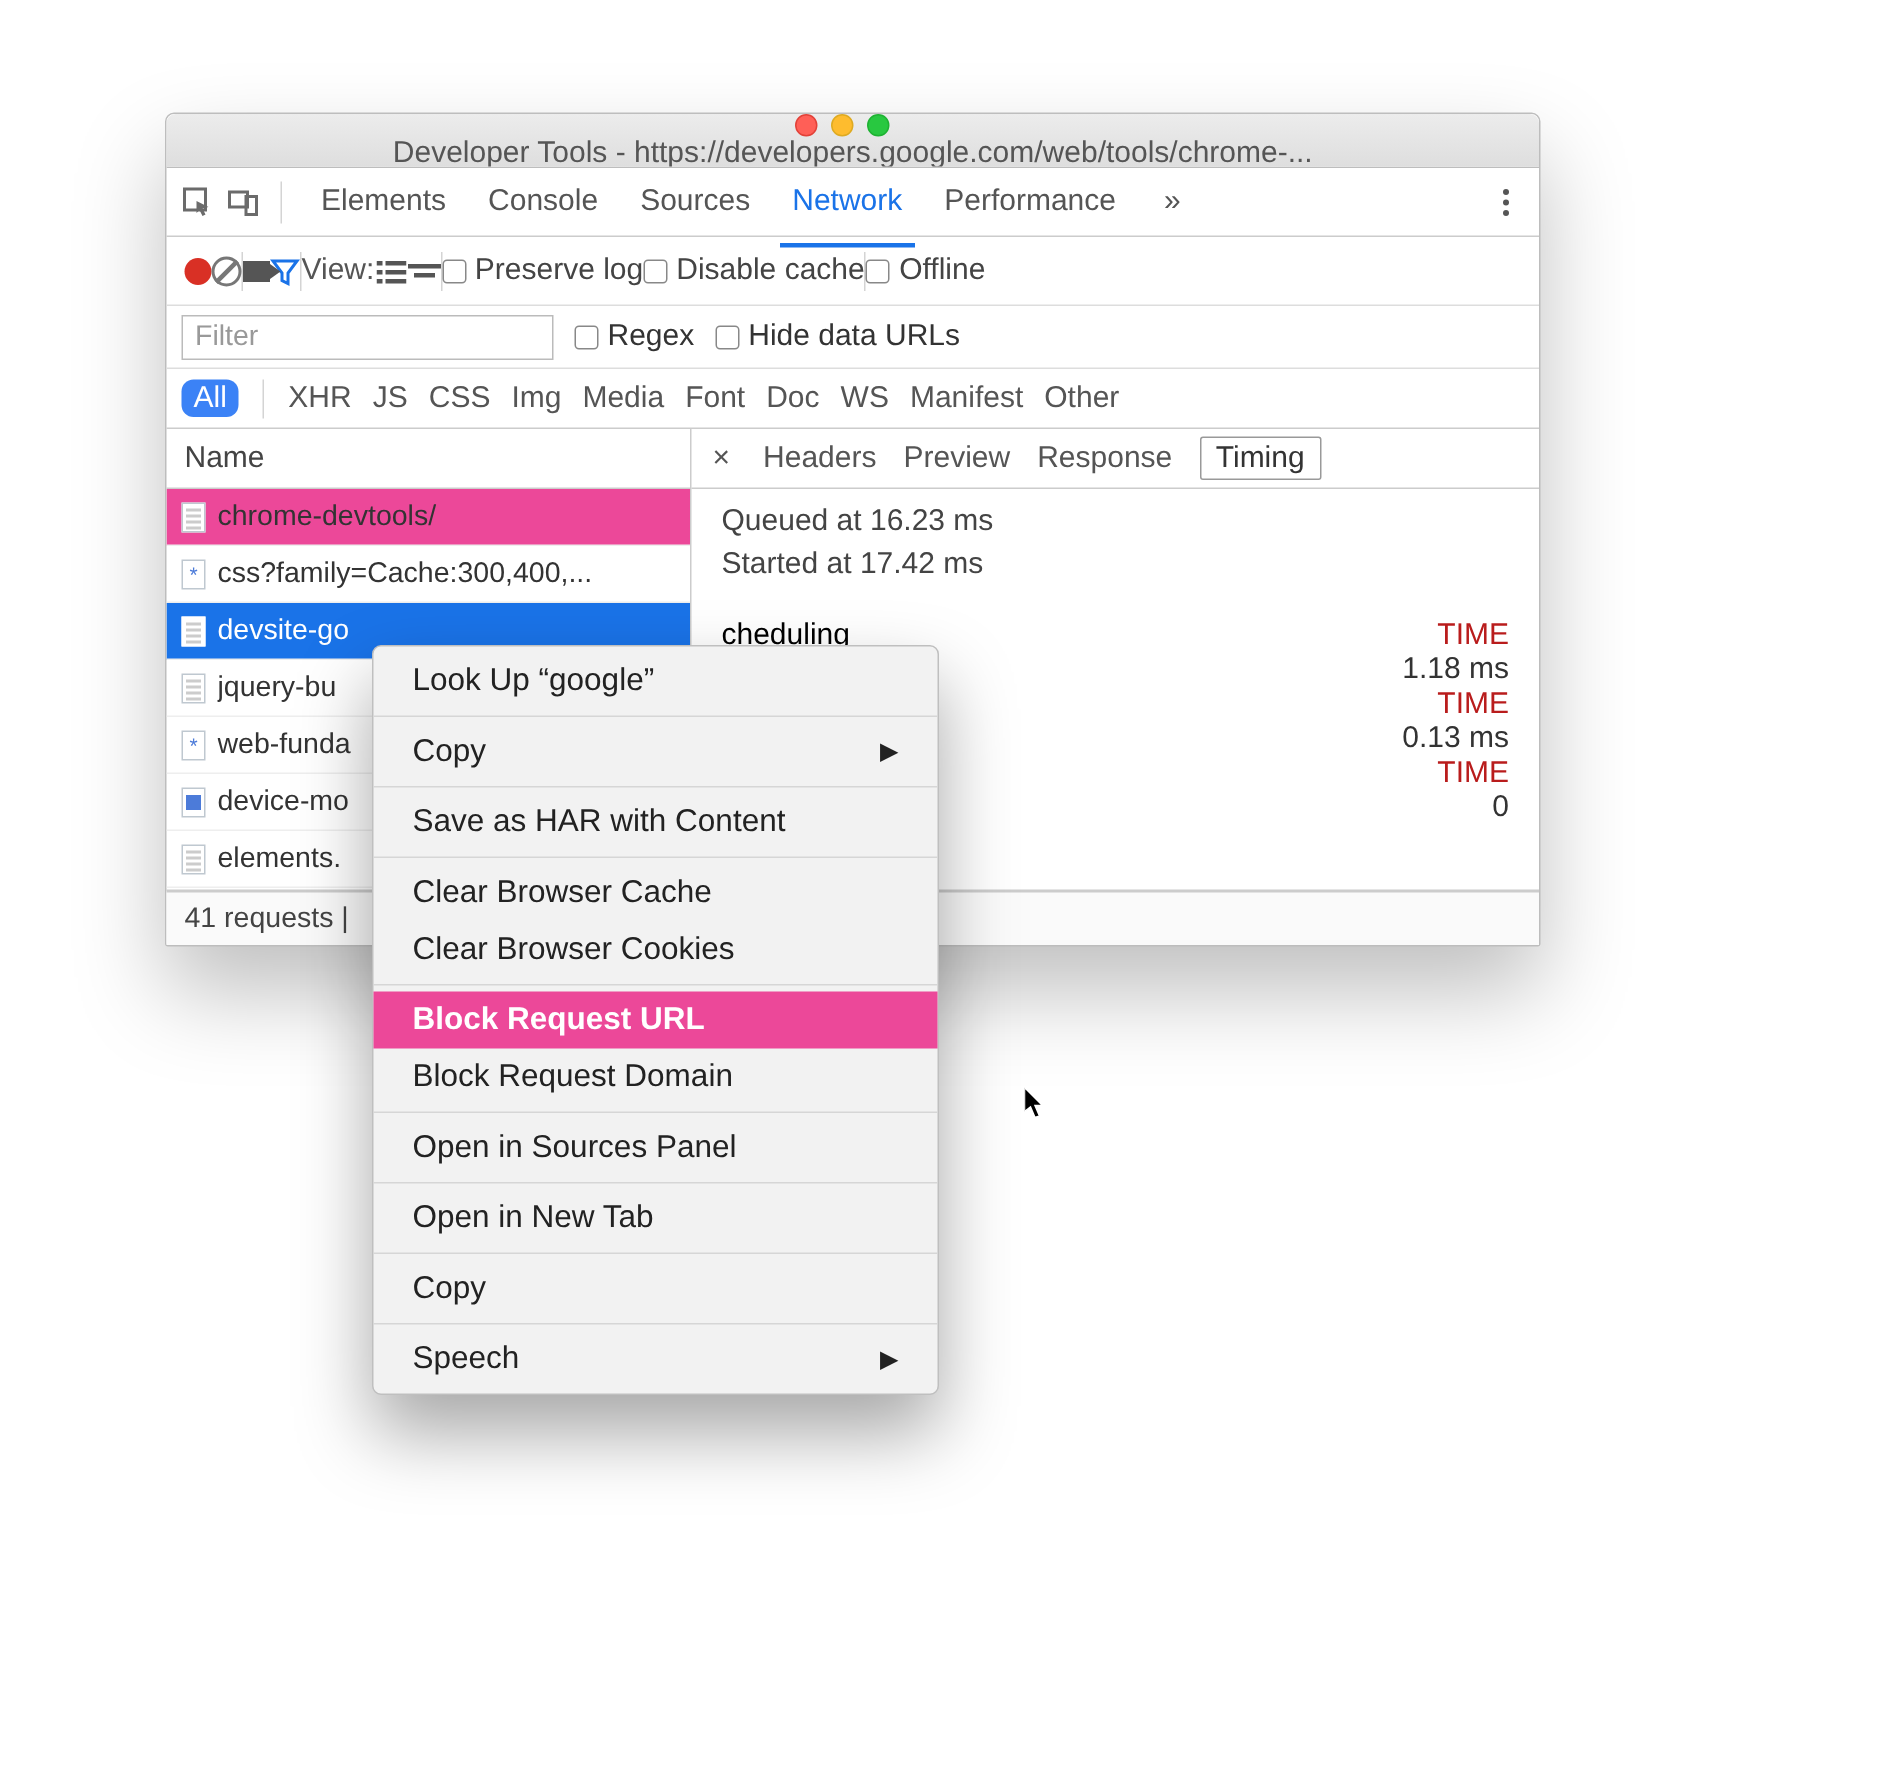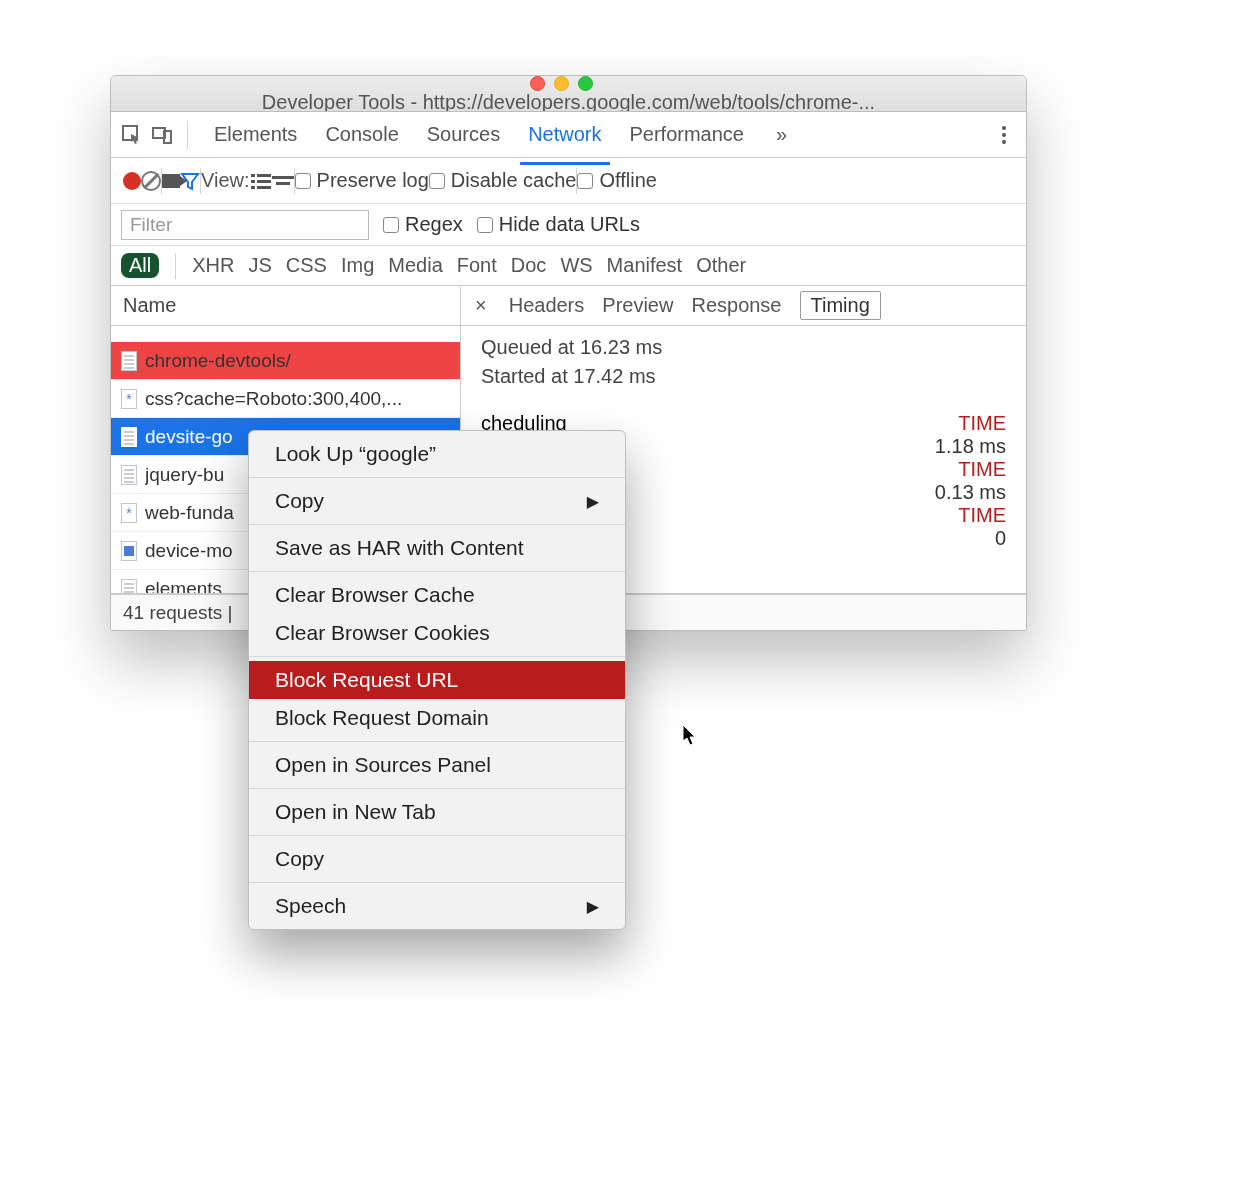--- a/index.html
+++ b/index.html
@@ -93,30 +93,30 @@
   }
 
   
   .types {
     height:40px;
     display:flex; align-items:center; gap:14px;
     padding:0 10px;
     border-bottom:1px solid #ccc;
     font-size:20px; color:#555;
   }
-  .pill { background:#14532d; color:#fff; border-radius:8px; padding:1px 8px; }
+  .pill { background:#3b82f6; color:#fff; border-radius:8px; padding:1px 8px; }
   .types .tdiv { width:1px; height:26px; background:#d4d4d4; margin:0 2px; }
 
   
   .main { display:flex; height:308px; border-bottom:1px solid #ccc; position:relative; }
   .namecol { width:350px; border-right:1px solid #ccc; display:flex; flex-direction:column; }
   .colhdr { height:40px; display:flex; align-items:center; padding:0 12px; border-bottom:1px solid #ccc; font-size:20px; color:#444; }
   .rows { flex:1; overflow:hidden; }
   .row { height:38px; display:flex; align-items:center; padding:0 10px; gap:8px; border-bottom:1px solid #eee; font-size:19px; color:#333; white-space:nowrap; overflow:hidden; text-overflow:ellipsis; }
-  .row.sel0 { background:#ef4444;margin-top:16px; }
+  .row.sel0 { background:#ec4899; }
   .row.selected { background:#1a73e8; color:#fff; }
   .row.selected .ficon { background:#fff; border-color:#fff; }
   .ficon { width:16px; height:20px; border:1px solid #bfc8d0; background:#fff; flex:0 0 16px; display:flex; align-items:center; justify-content:center; }
   .ficon.css::before { content:"*"; color:#4c7bd9; font-size:14px; line-height:1; }
   .ficon.doc { position:relative; }
   .ficon.doc::before { content:""; position:absolute; left:2px; right:2px; top:3px; height:2px; box-shadow:0 0 0 #ccc,0 4px 0 #ccc,0 8px 0 #ccc,0 12px 0 #ccc; background:#ccc; }
   .ficon.img::before { content:""; width:10px; height:10px; background:#4c7bd9; }
   .rowtxt { overflow:hidden; text-overflow:ellipsis; }
 
   .detail { flex:1; display:flex; flex-direction:column; }
@@ -141,21 +141,21 @@
     background:#f2f2f2;
     border:1px solid #bfbfbf;
     border-radius:6px;
     box-shadow:0 25px 50px rgba(0,0,0,0.35);
     font-size:21px;
     color:#222;
     z-index:10;
     padding:4px 0;
   }
   .ctx .mi { height:38px; display:flex; align-items:center; padding:0 26px; justify-content:space-between; cursor:pointer; }
-  .ctx .mi.hover { background:#b91c1c; color:#fff; }
+  .ctx .mi.hover { background:#ec4899; color:#fff;font-weight:bold; }
   .ctx .sep { height:1px; background:#d6d6d6; margin:4px 0; }
   .ctx .arrow { font-size:16px; }
 
   .cursor {
     position:absolute;
     width:16px; height:22px;
     z-index:20;
     pointer-events:none;
   }
   .cursor svg { display:block; }
@@ -278,21 +278,21 @@
   <div class="main">
     <div class="namecol">
       <div class="colhdr">Name</div>
       <div class="rows" id="rows-host">
           <div class="row sel0">
             <span class="ficon doc"></span>
             <span class="rowtxt">chrome-devtools/</span>
           </div>
           <div class="row">
             <span class="ficon css"></span>
-            <span class="rowtxt">css?cache=Roboto:300,400,...</span>
+            <span class="rowtxt">css?family=Cache:300,400,...</span>
           </div>
           <div class="row selected">
             <span class="ficon doc"></span>
             <span class="rowtxt">devsite-go</span>
           </div>
           <div class="row">
             <span class="ficon doc"></span>
             <span class="rowtxt">jquery-bu</span>
           </div>
           <div class="row">

